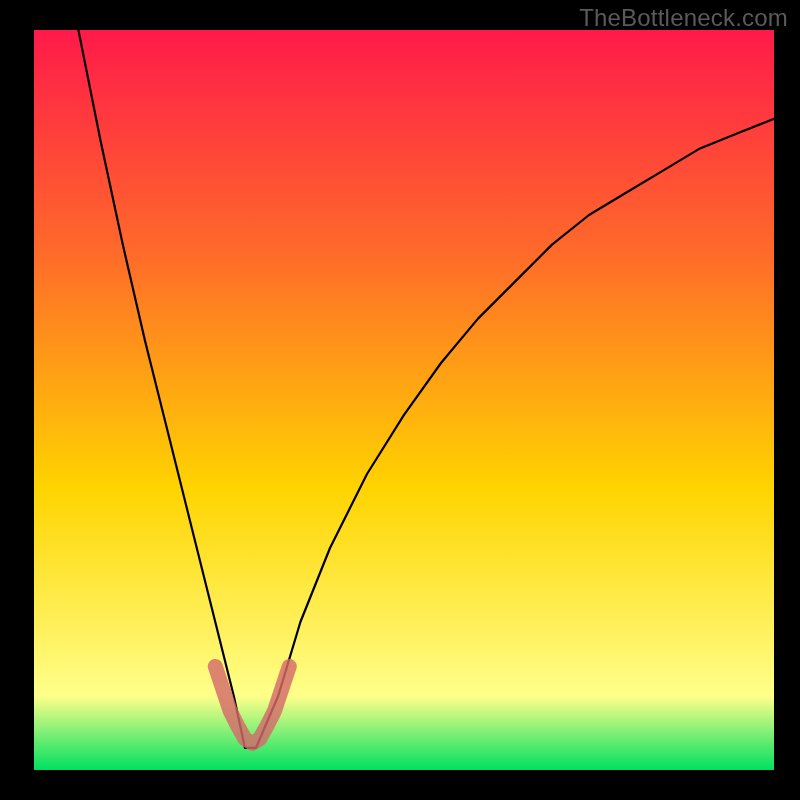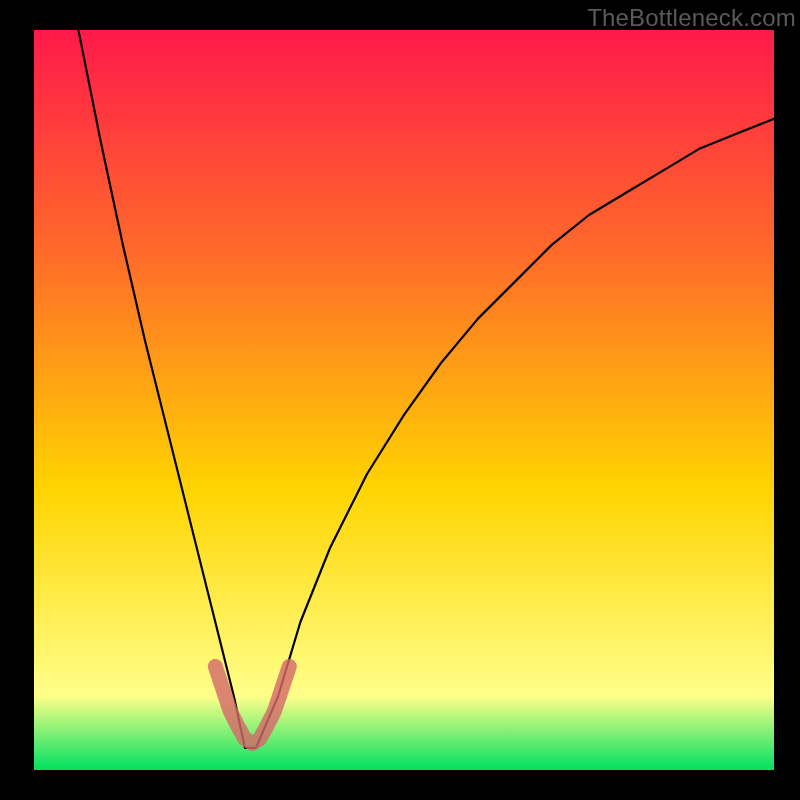--- a/index.html
+++ b/index.html
@@ -22,21 +22,21 @@
   .plot {
     position: absolute;
     left: 34px;
     top: 30px;
     width: 740px;
     height: 740px;
   }
   .watermark {
     position: absolute;
     top: 4px;
-    right: 4px;
+    right: 12px;
     color: #5a5a5a;
     font-size: 24px;
     letter-spacing: 0.2px;
   }
 </style>
 </head>
 <body>
 
 <div class="frame">
   <div class="watermark">TheBottleneck.com</div>

